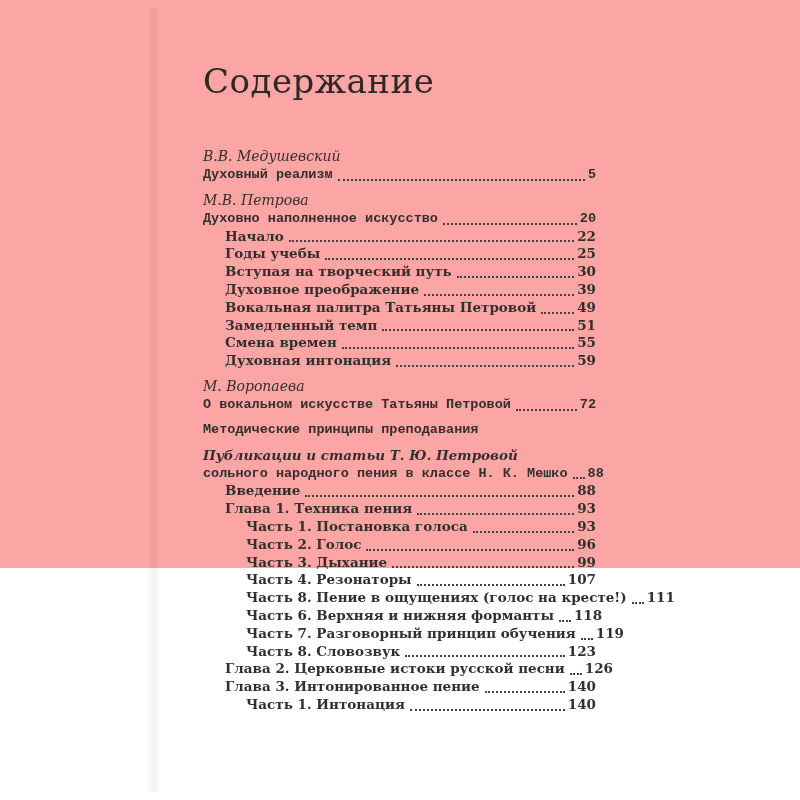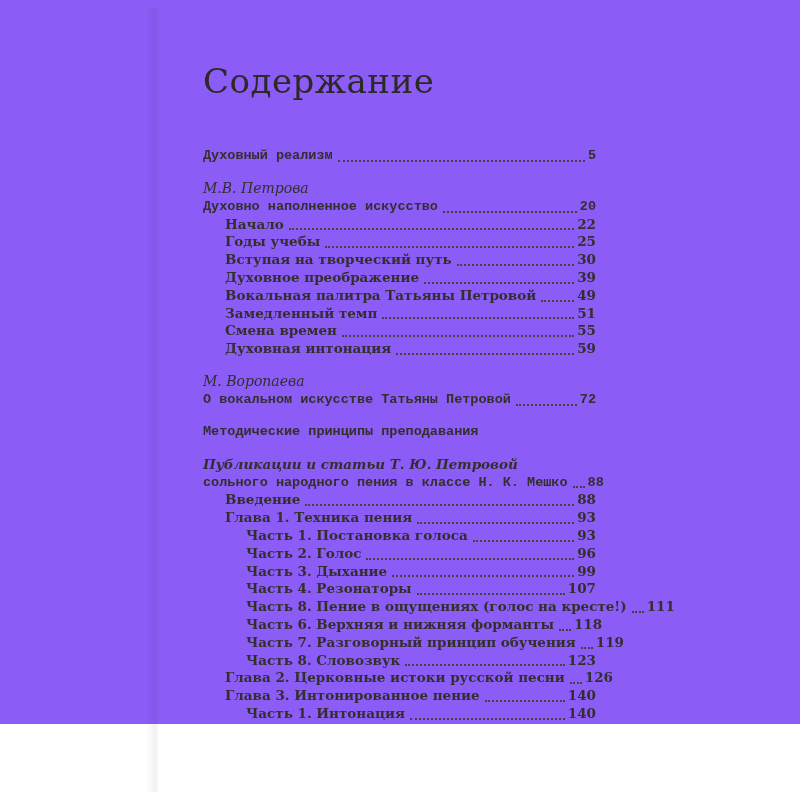--- a/index.html
+++ b/index.html
@@ -7,22 +7,22 @@
     padding: 0;
     width: 800px;
     height: 800px;
     background: #ffffff;
     font-family: "DejaVu Serif", "Liberation Serif", serif;
     overflow: hidden;
   }
   .canvas {
     position: relative;
     width: 800px;
-    height: 724px;
-    background: #8b5cf6;
+    height: 568px;
+    background: #fca5a5;
   }
   
   .page-edge {
     position: absolute;
     left: 146px;
     top: 8px;
     width: 14px;
     height: 784px;
     background: linear-gradient(to right, rgba(255,255,255,0), rgba(0,0,0,0.055) 65%, rgba(255,255,255,0));
     pointer-events: none;
@@ -43,21 +43,21 @@
     line-height: 1.15;
   }
   .toc-list { display: block; }
   .toc-row {
     display: flex;
     align-items: flex-end;
     line-height: 17.8px;
     font-size: 13.5px;
     color: #332f2d;
   }
-  .toc-row.gap-before { margin-top: 14px; }
+  .toc-row.gap-before { margin-top: 7px; }
   .toc-row .entry-text { white-space: nowrap; }
   .toc-row .dot-leader {
     flex: 1 1 auto;
     min-width: 12px;
     border-bottom: 2px dotted #45403c;
     margin: 0 3px 3px 5px;
   }
   .toc-row .page-number {
     white-space: nowrap;
     flex: 0 0 auto;
@@ -83,20 +83,24 @@
   .indent-2 { padding-left: 43px; }
 </style>
 </head>
 <body>
 
 <div class="canvas">
   <div class="page-edge"></div>
   <div class="page-content">
     <h1 class="toc-title">Содержание</h1>
     <div class="toc-list">
+        <div class="toc-row style-author indent-0">
+    <span class="entry-text">В.В. Медушевский</span>
+
+  </div>
         <div class="toc-row style-heading indent-0">
     <span class="entry-text">Духовный реализм</span>
     <span class="dot-leader"></span>
     <span class="page-number">5</span>
   </div>
         <div class="toc-row style-author indent-0 gap-before">
     <span class="entry-text">М.В. Петрова</span>
 
   </div>
         <div class="toc-row style-heading indent-0">

